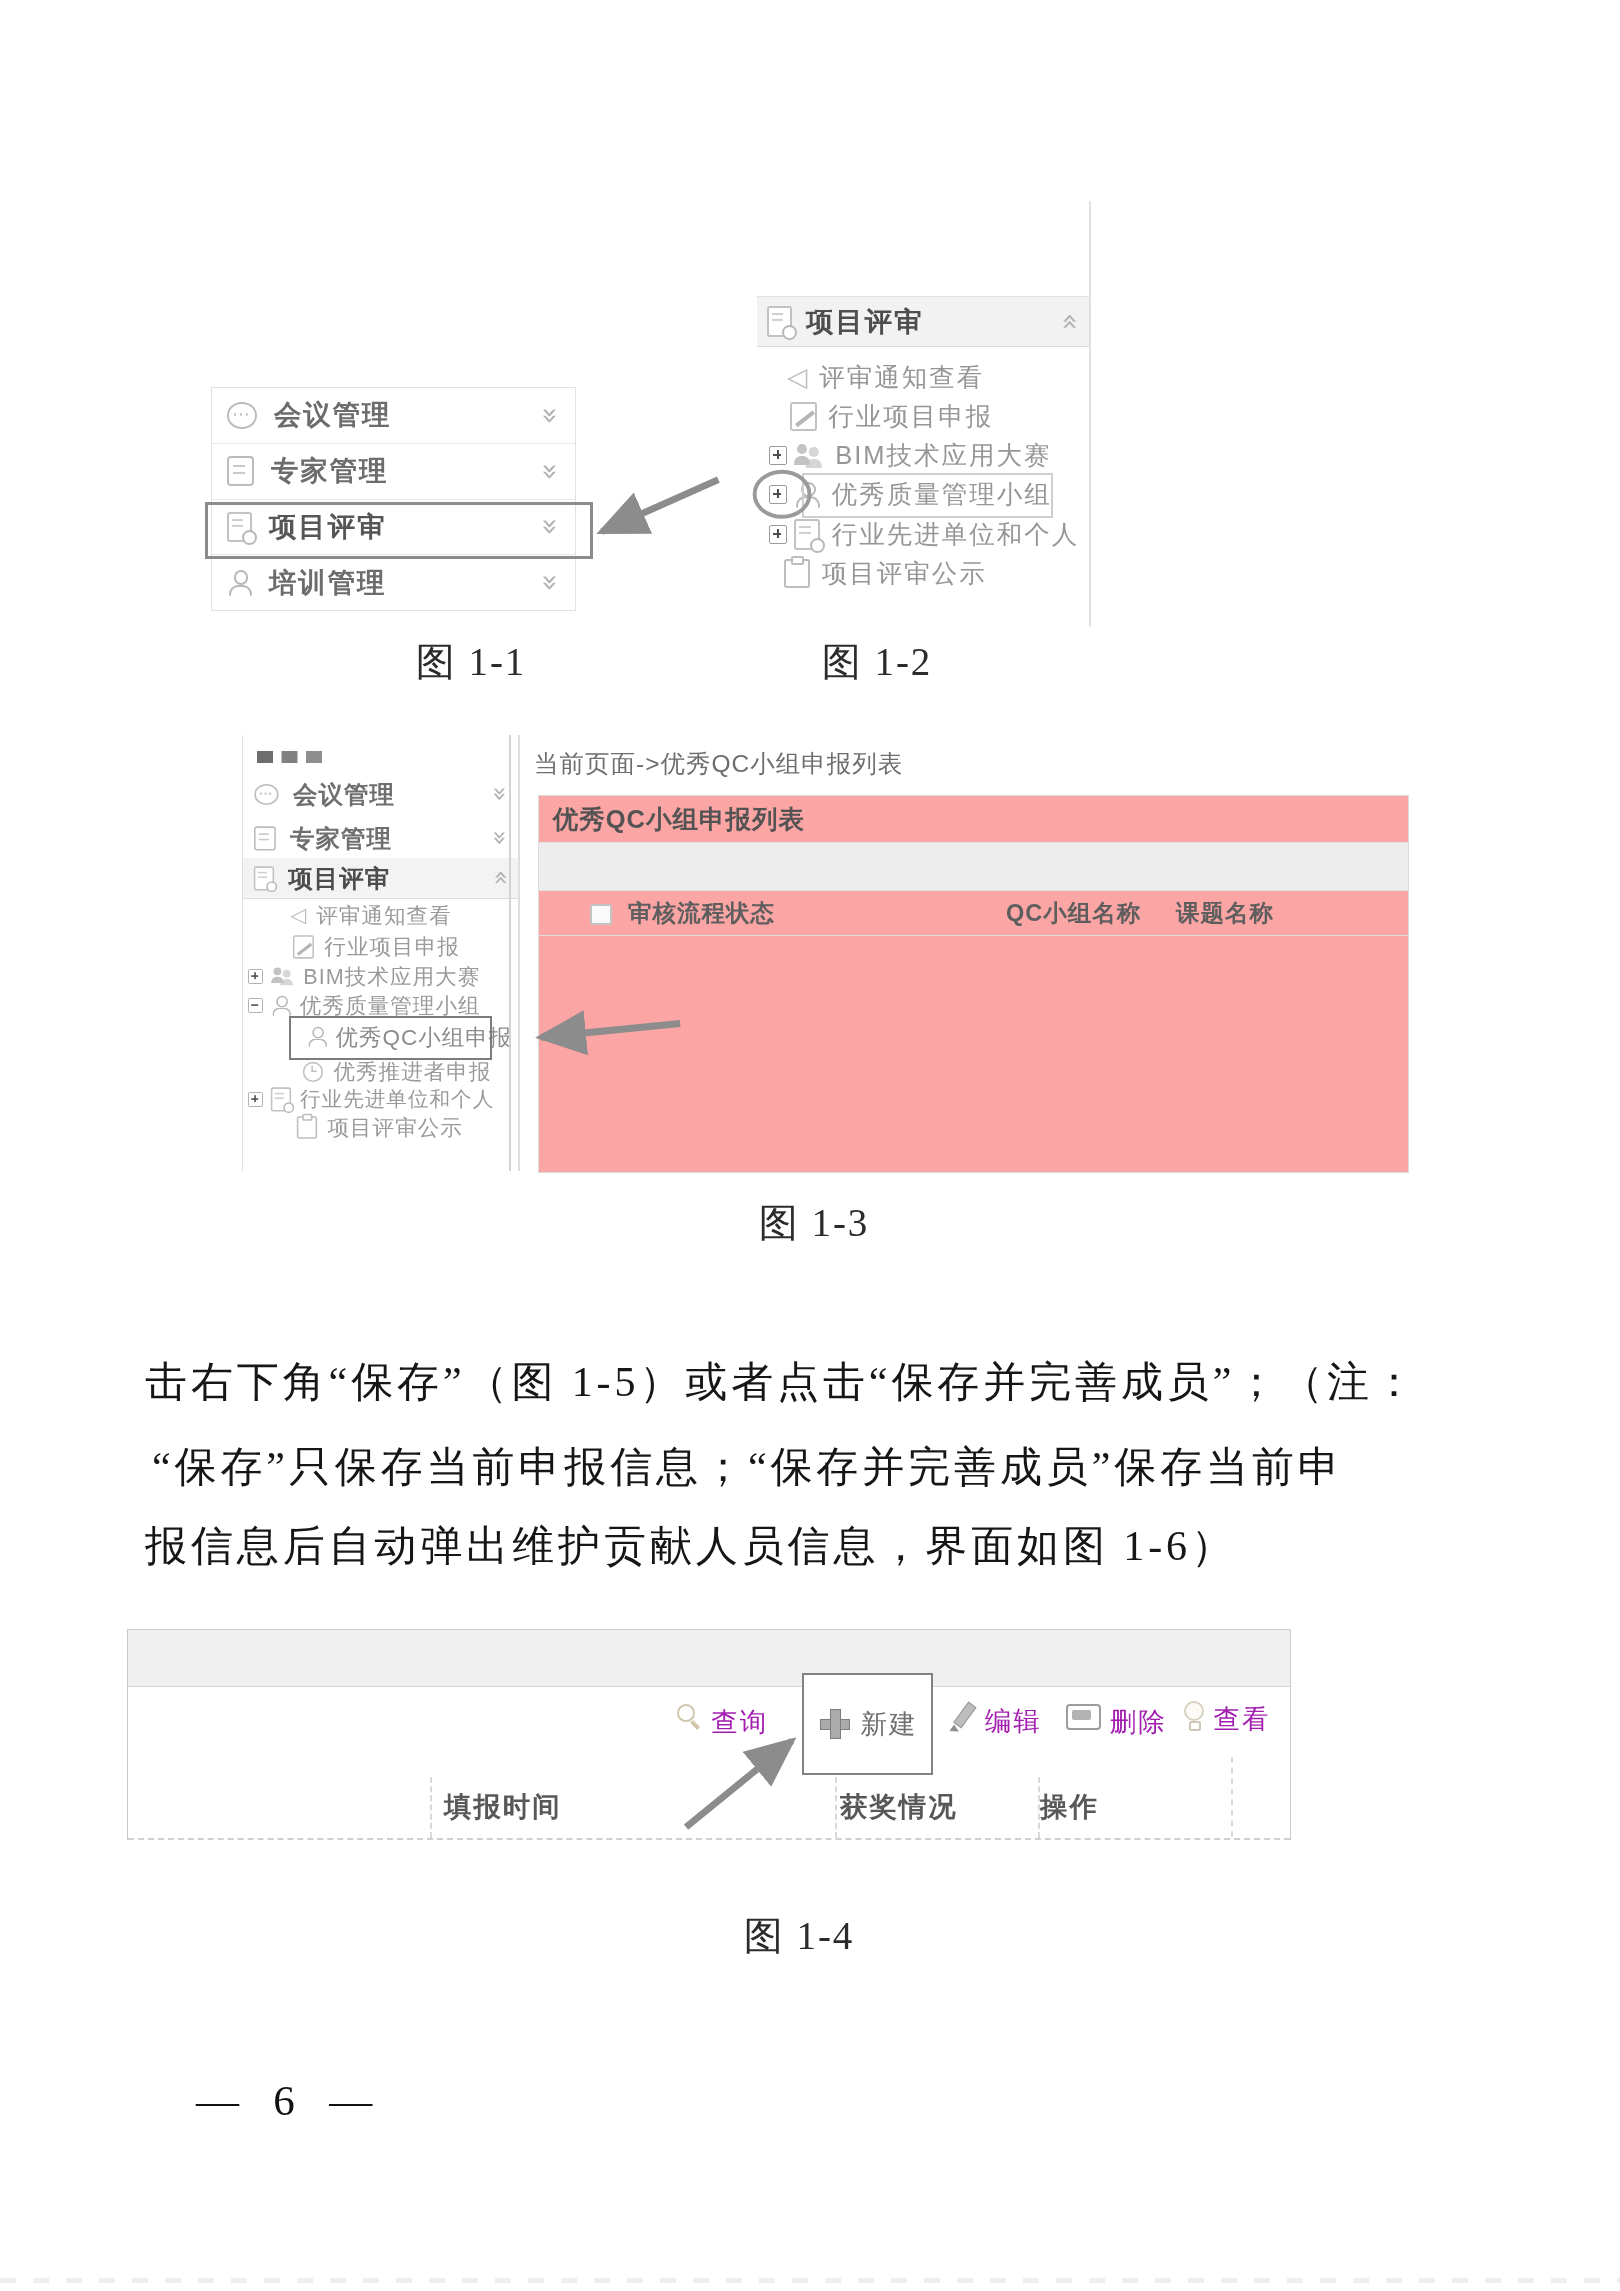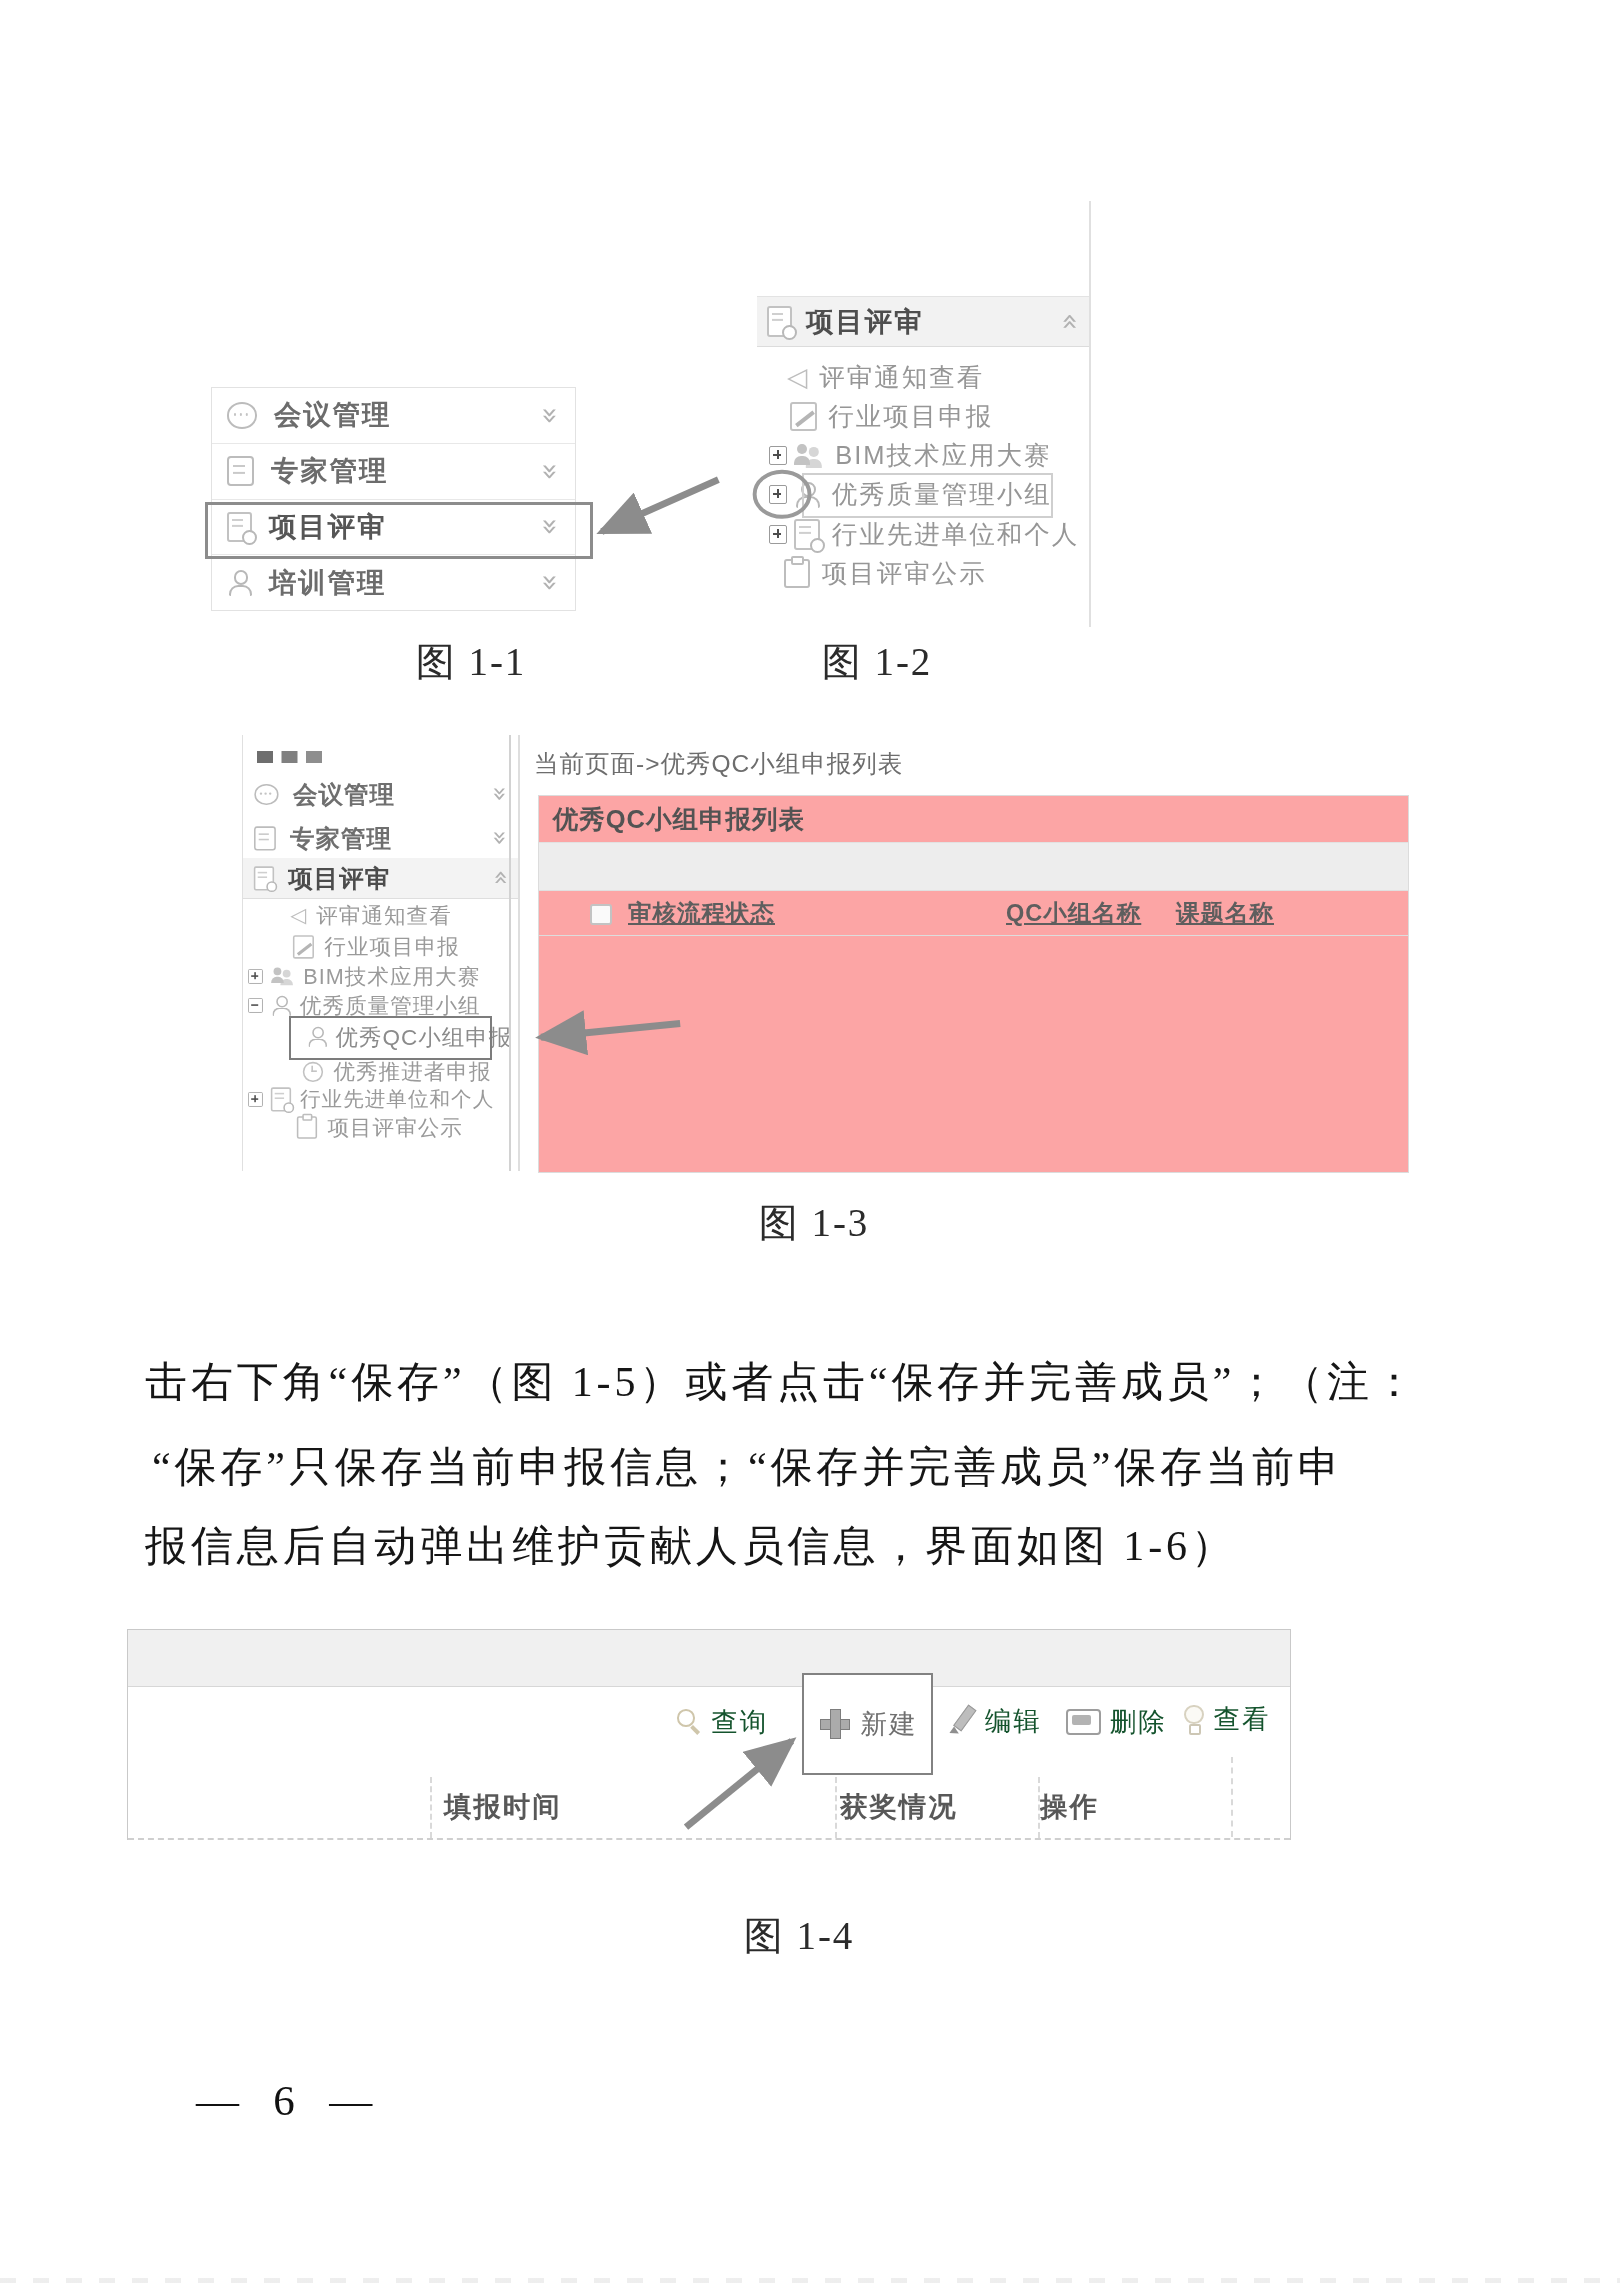--- a/index.html
+++ b/index.html
@@ -87,26 +87,26 @@
 
   
   .sb-row{position:absolute;display:flex;align-items:center;background:#fff;}
   .sb-lab{letter-spacing:1px;}
   .crumb{font-size:24.5px;color:#6d6d6d;letter-spacing:1px;}
   .f13panel{border:1px solid #dcdcdc;background:#fca5a5;}
   .f13title{height:46px;display:flex;align-items:center;padding-left:13.7px;border-bottom:1px solid #e2e2e2;
     font-size:25.5px;font-weight:700;color:#535353;letter-spacing:1px;}
   .f13band{height:47px;background:#ededed;border-bottom:1px solid #e0e0e0;}
   .f13hdr{position:relative;height:44px;border-bottom:1px solid #dddddd;font-size:23.5px;color:#5e5e5e;font-weight:600;}
-  .f13hdr .cell{position:absolute;top:0;line-height:44px;letter-spacing:1px;text-decoration:underline;}
+  .f13hdr .cell{position:absolute;top:0;line-height:44px;letter-spacing:1px;}
 
   
   .f14{border:1px solid #c9c9c9;border-bottom:none;background:#fff;}
   .f14band{height:56px;background:#f0f0f0;border-bottom:1px solid #d7d7d7;}
-  .tbtn{position:absolute;display:flex;align-items:center;gap:8.8px;font-size:26.5px;color:#14532d;letter-spacing:2px;}
+  .tbtn{position:absolute;display:flex;gap:8.8px;font-size:26.5px;color:#a21caf;letter-spacing:2px;}
   .newbox{border:2.9px solid #828282;display:flex;align-items:center;justify-content:center;gap:7.8px;
     font-size:26.5px;color:#6f6f6f;letter-spacing:2px;background:#fff;z-index:10;}
   .f14col{position:absolute;font-size:27.4px;font-weight:600;color:#585858;letter-spacing:2px;}
   .vdash{position:absolute;width:0;border-left:2px dashed #d9d9d9;}
   .hdash{position:absolute;height:0;border-top:2px dashed #cfcfcf;}
 
   
   .caption{font-family:"Liberation Serif","DejaVu Serif",serif;font-size:39px;color:#2b2b2b;
     text-align:center;letter-spacing:2px;}
   .bodyline{font-family:"Liberation Serif","DejaVu Serif",serif;font-size:42px;color:#161616;

